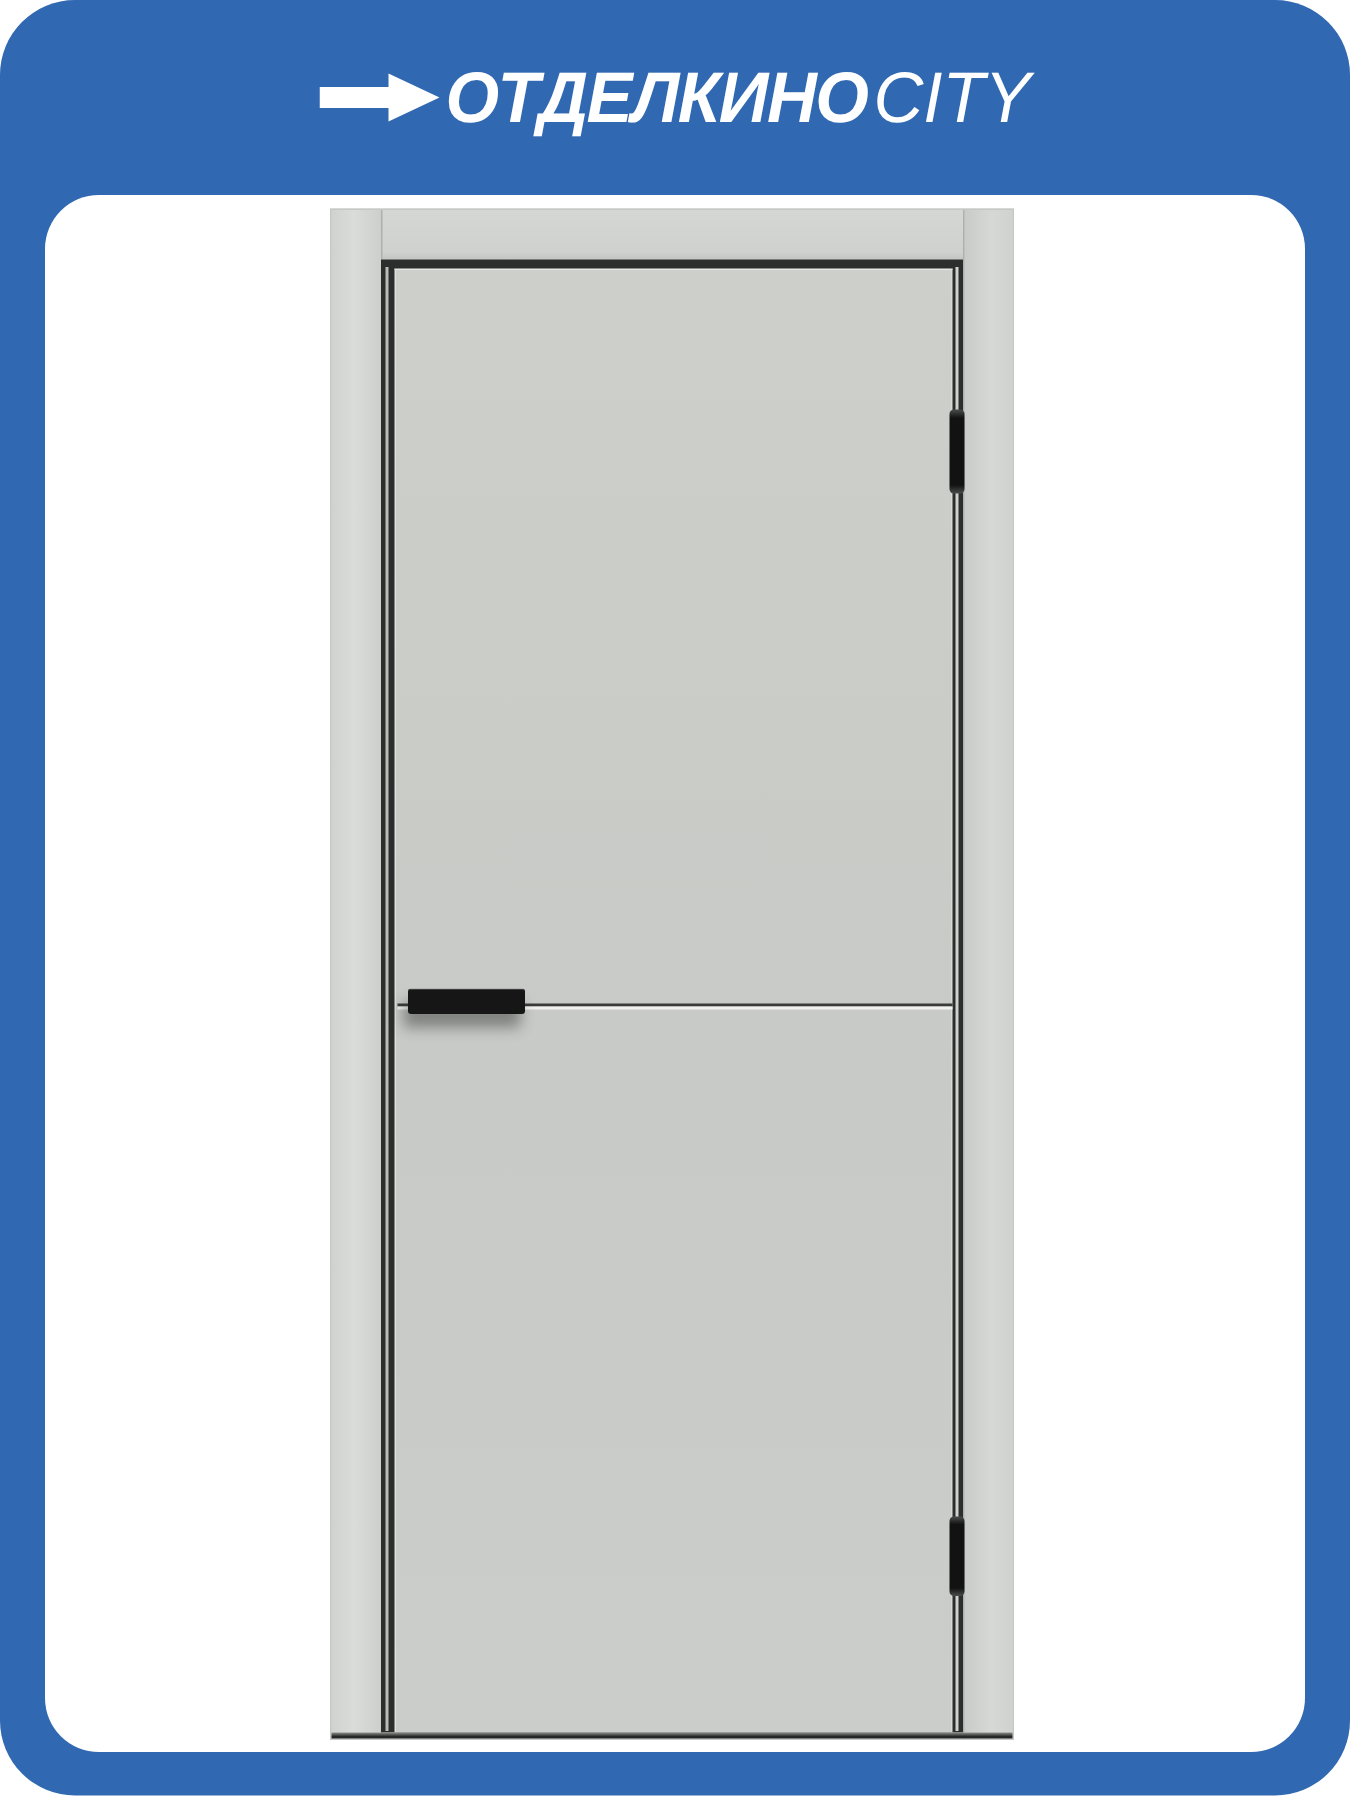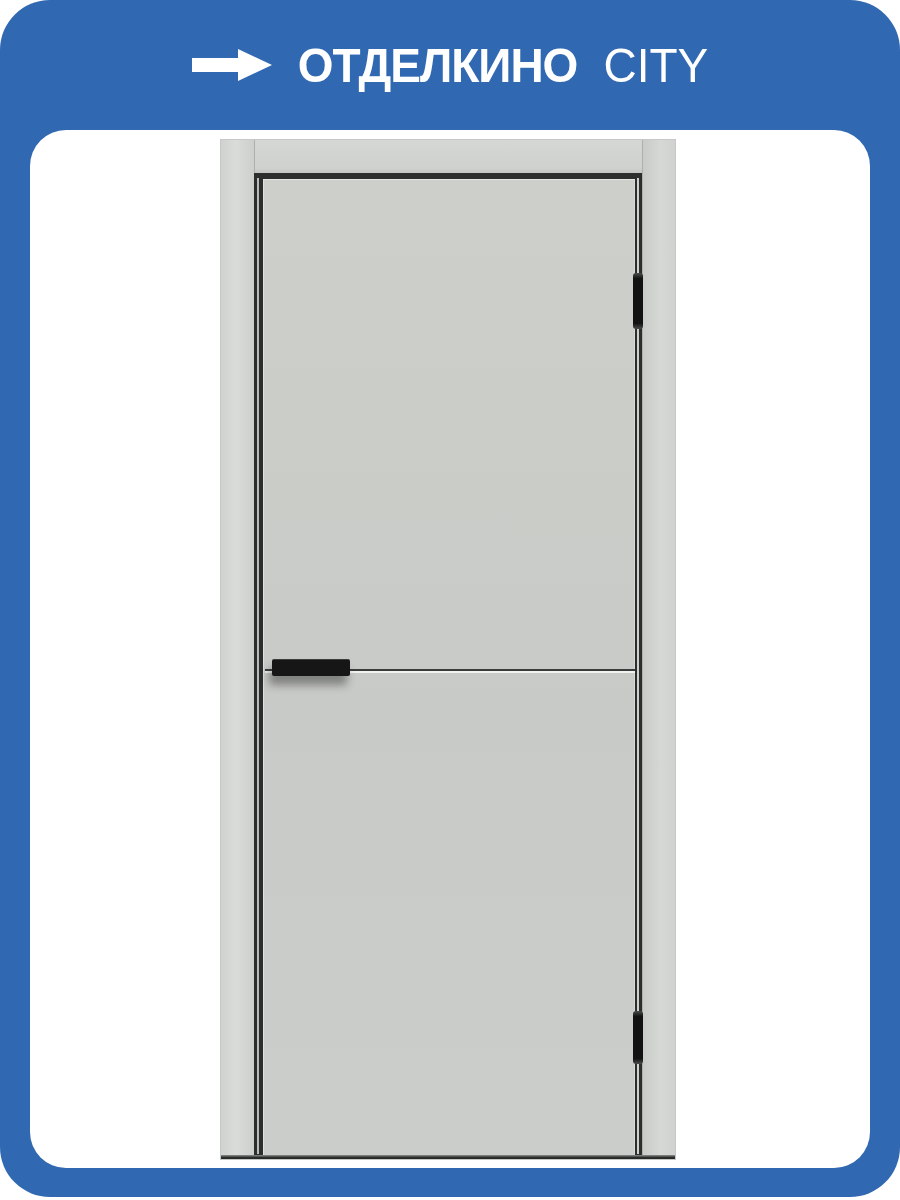--- a/index.html
+++ b/index.html
@@ -26,23 +26,24 @@
 
   
   .banner {
     position: absolute;
     left: 0; top: 0;
     width: 900px;
     height: 130px;
     display: flex;
     align-items: center;
     justify-content: center;
-    gap: 26px;
+    gap: 4px;
     color: #ffffff;
     z-index: 3;
+    font-style: italic;
   }
   .banner .arrow { display: block; }
   .brand-primary {
     font-size: 46px;
     font-weight: 700;
     letter-spacing: -1px;
     line-height: 1;
     transform: scaleY(1.04);
   }
   .brand-secondary {

